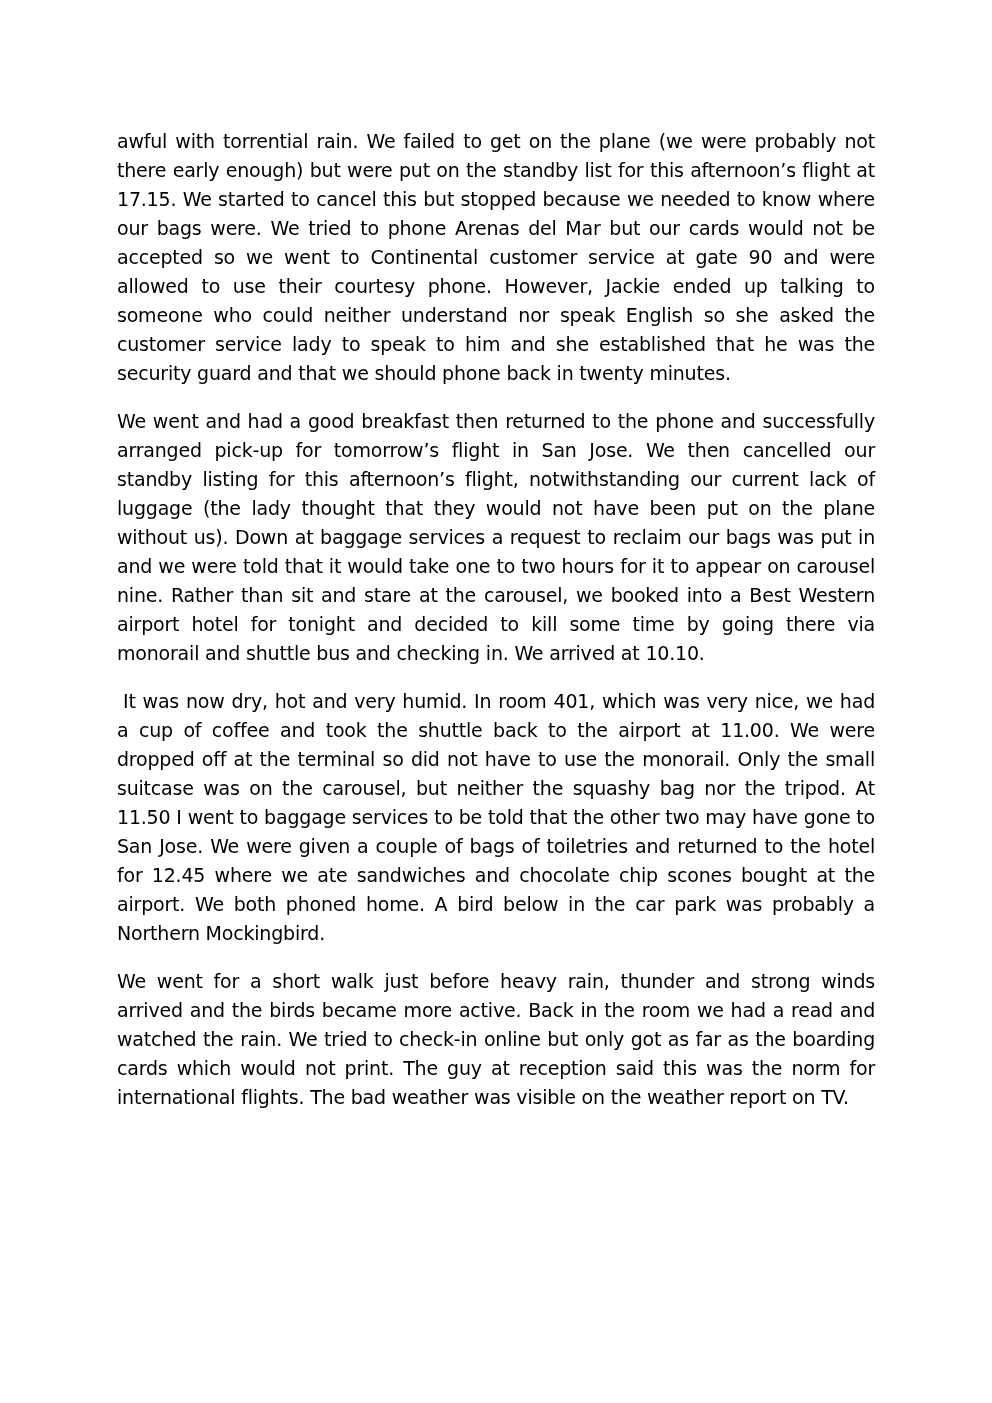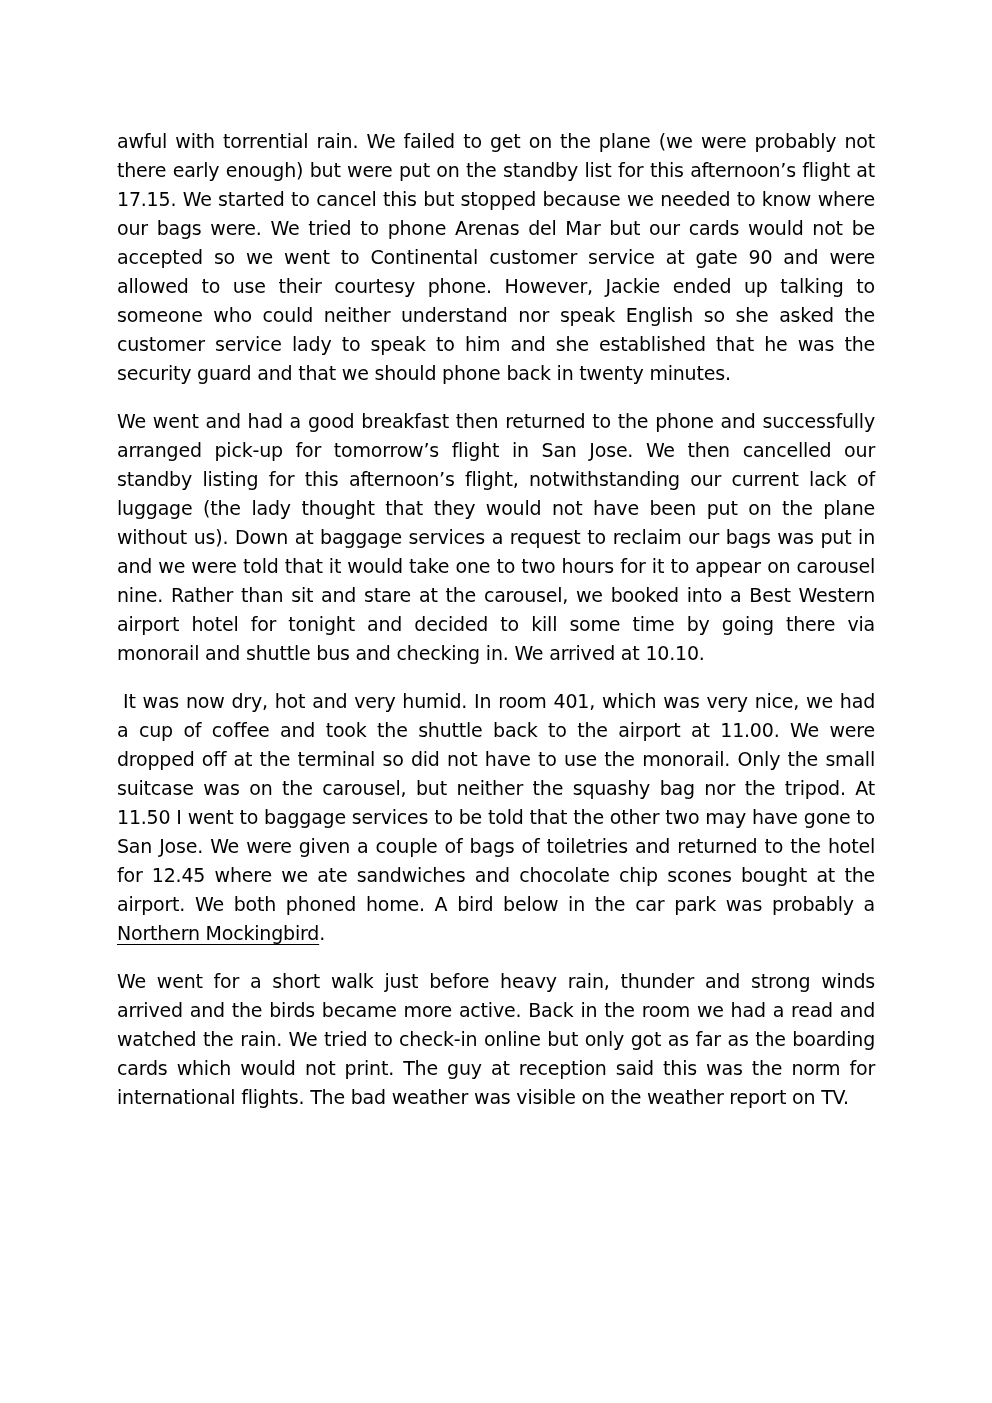--- a/index.html
+++ b/index.html
@@ -20,21 +20,21 @@
     color: #000000;
     font-size: 19px;
     line-height: 29px;
     text-align: justify;
     text-justify: inter-word;
     letter-spacing: -0.2px;
   }
   .doc-body p { margin: 0 0 19px 0; }
   .doc-body p:last-child { margin-bottom: 0; }
   .indent-first { text-indent: 6px; }
-  .underline { text-decoration: underline; text-underline-offset: 4px; }
+  .underline { text-underline-offset: 4px; }
 </style>
 </head>
 <body>
 
 <div class="page">
   <div class="doc-body">
     <p>awful with torrential rain. We failed to get on the plane (we were probably not there early enough) but were put on the standby list for this afternoon’s flight at 17.15. We started to cancel this but stopped because we needed to know where our bags were. We tried to phone Arenas del Mar but our cards would not be accepted so we went to Continental customer service at gate 90 and were allowed to use their courtesy phone. However, Jackie ended up talking to someone who could neither understand nor speak English so she asked the customer service lady to speak to him and she established that he was the security guard and that we should phone back in twenty minutes.</p>
     <p>We went and had a good breakfast then returned to the phone and successfully arranged pick-up for tomorrow’s flight in San Jose. We then cancelled our standby listing for this afternoon’s flight, notwithstanding our current lack of luggage (the lady thought that they would not have been put on the plane without us). Down at baggage services a request to reclaim our bags was put in and we were told that it would take one to two hours for it to appear on carousel nine. Rather than sit and stare at the carousel, we booked into a Best Western airport hotel for tonight and decided to kill some time by going there via monorail and shuttle bus and checking in. We arrived at 10.10.</p>
     <p class="indent-first"><span>It was now dry, hot and very humid. In room 401, which was very nice, we had a cup of coffee and took the shuttle back to the airport at 11.00. We were dropped off at the terminal so did not have to use the monorail. Only the small suitcase was on the carousel, but neither the squashy bag nor the tripod. At 11.50 I went to baggage services to be told that the other two may have gone to San Jose. We were given a couple of bags of toiletries and returned to the hotel for 12.45 where we ate sandwiches and chocolate chip scones bought at the airport. We both phoned home. A bird below in the car park was probably a </span><span class="underline">Northern Mockingbird</span><span>.</span></p>
     <p>We went for a short walk just before heavy rain, thunder and strong winds arrived and the birds became more active. Back in the room we had a read and watched the rain. We tried to check-in online but only got as far as the boarding cards which would not print. The guy at reception said this was the norm for international flights. The bad weather was visible on the weather report on TV.</p>

